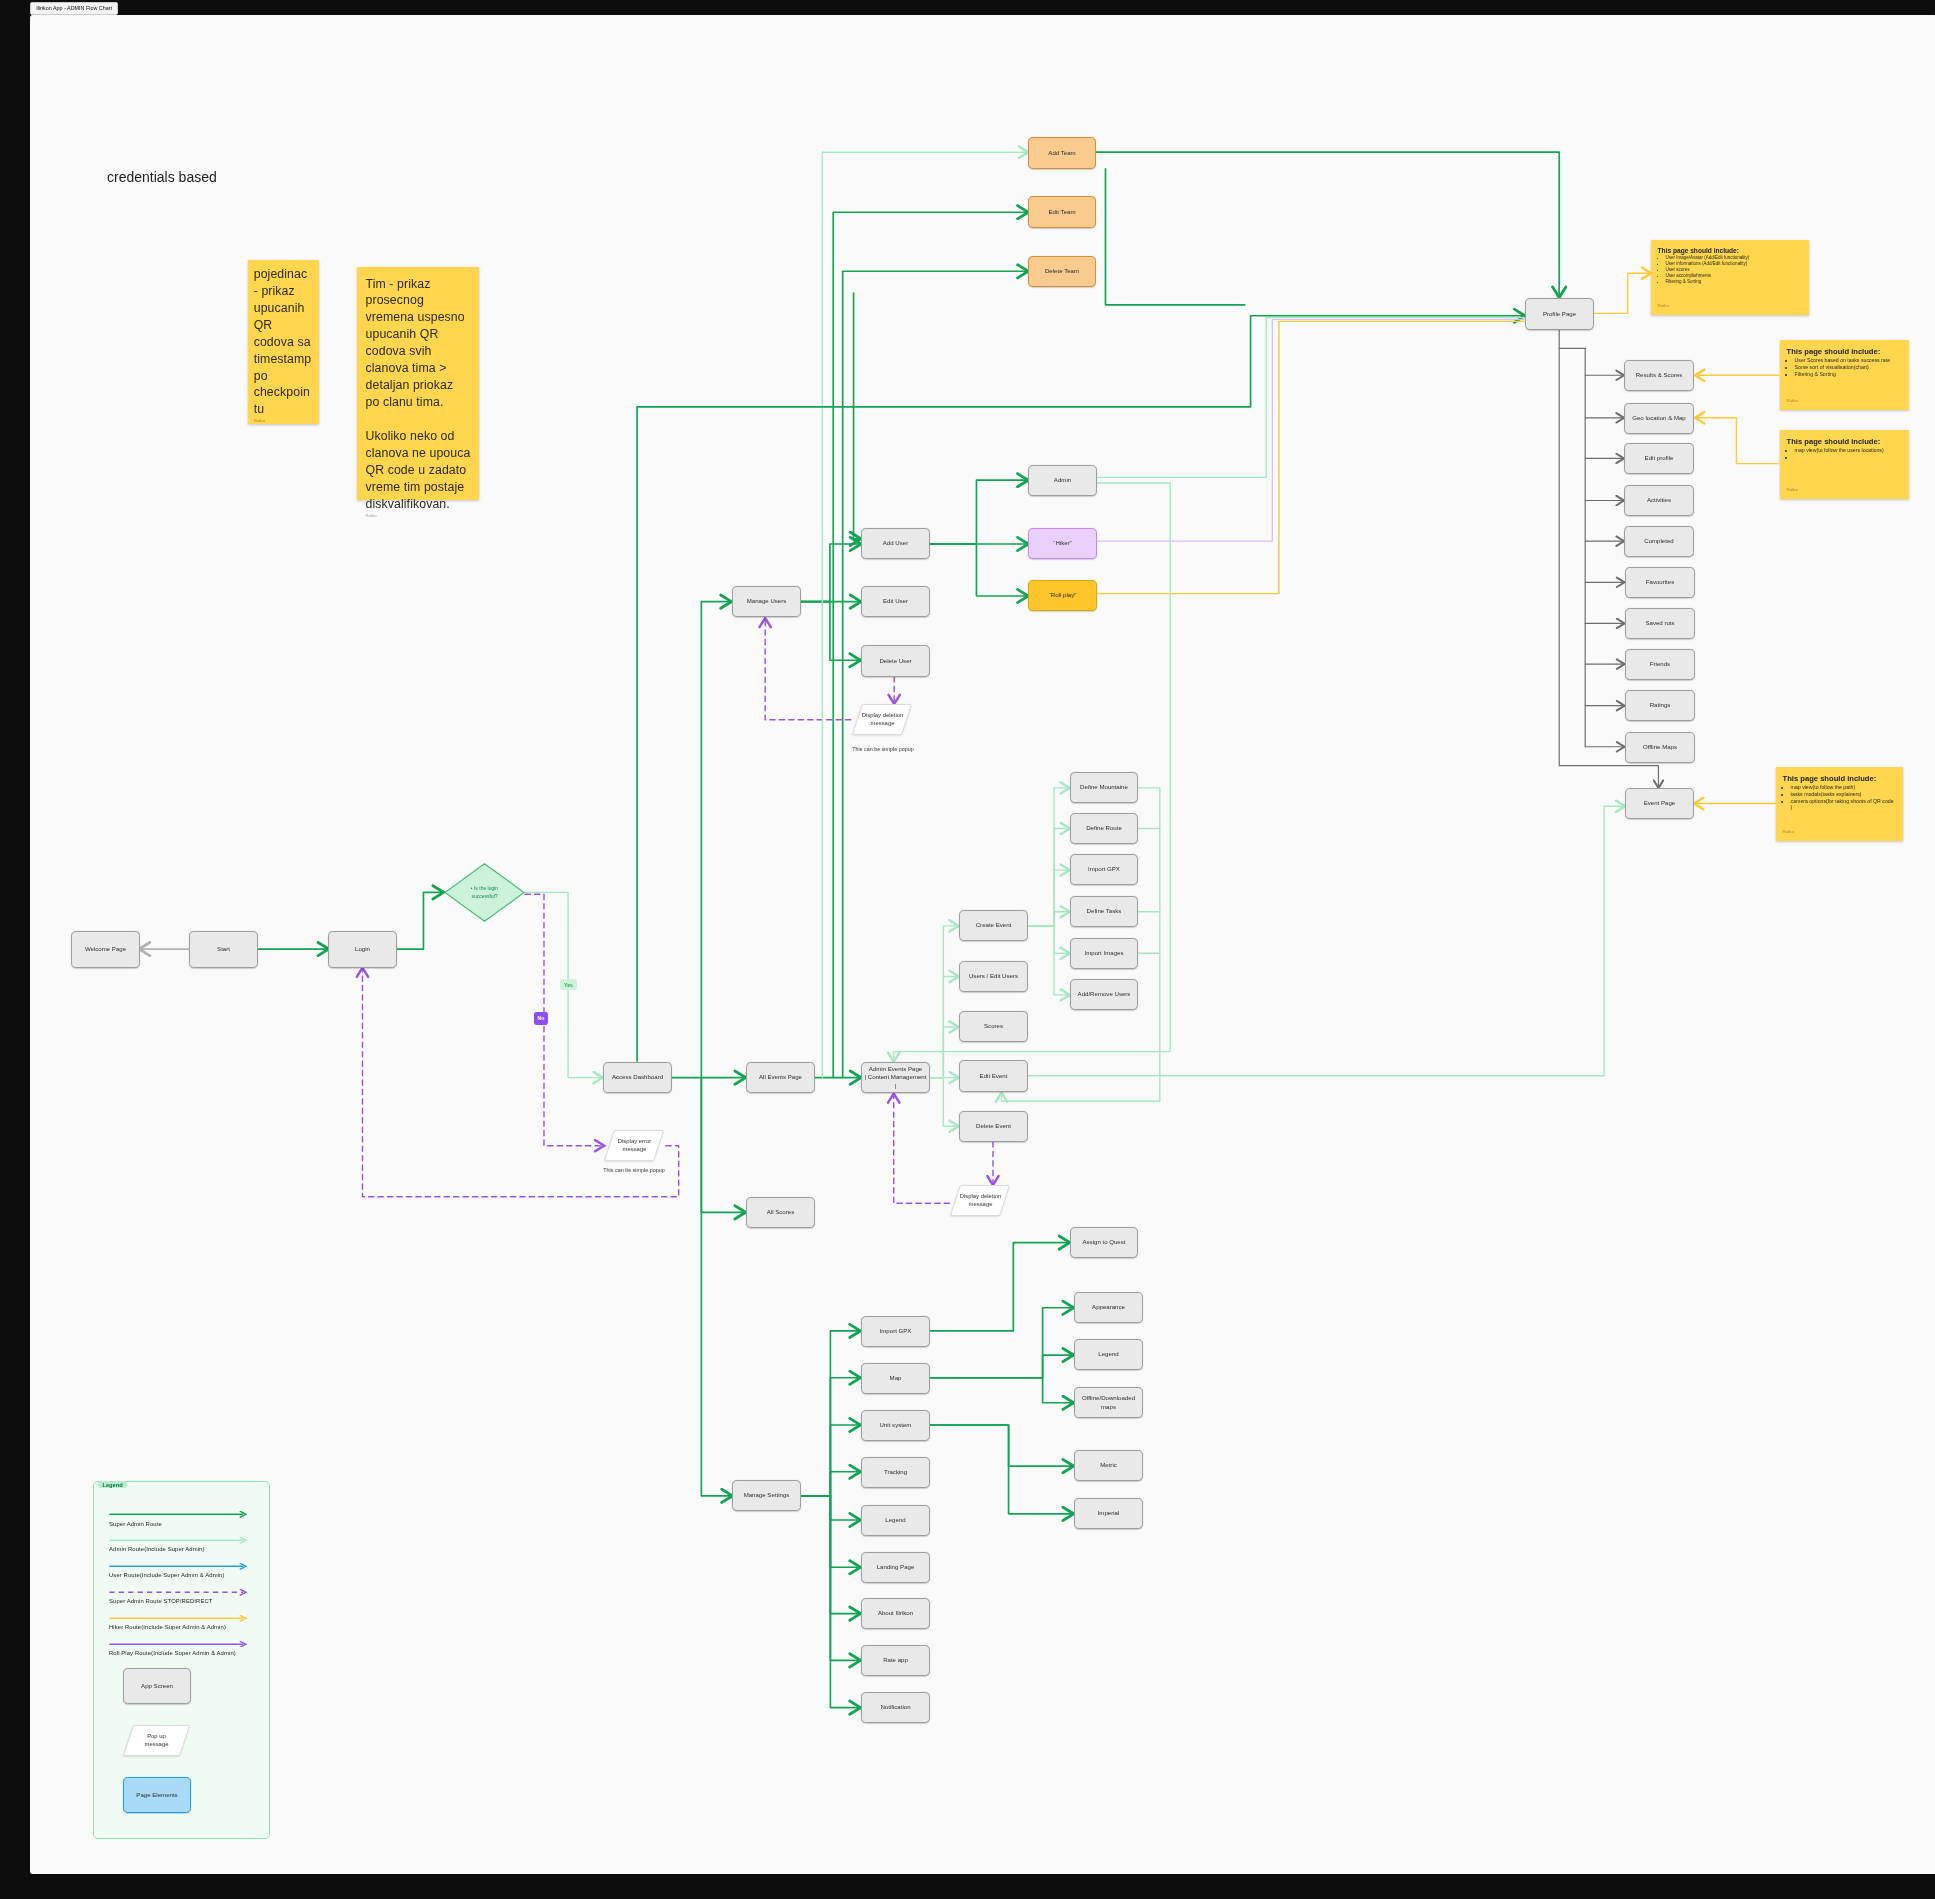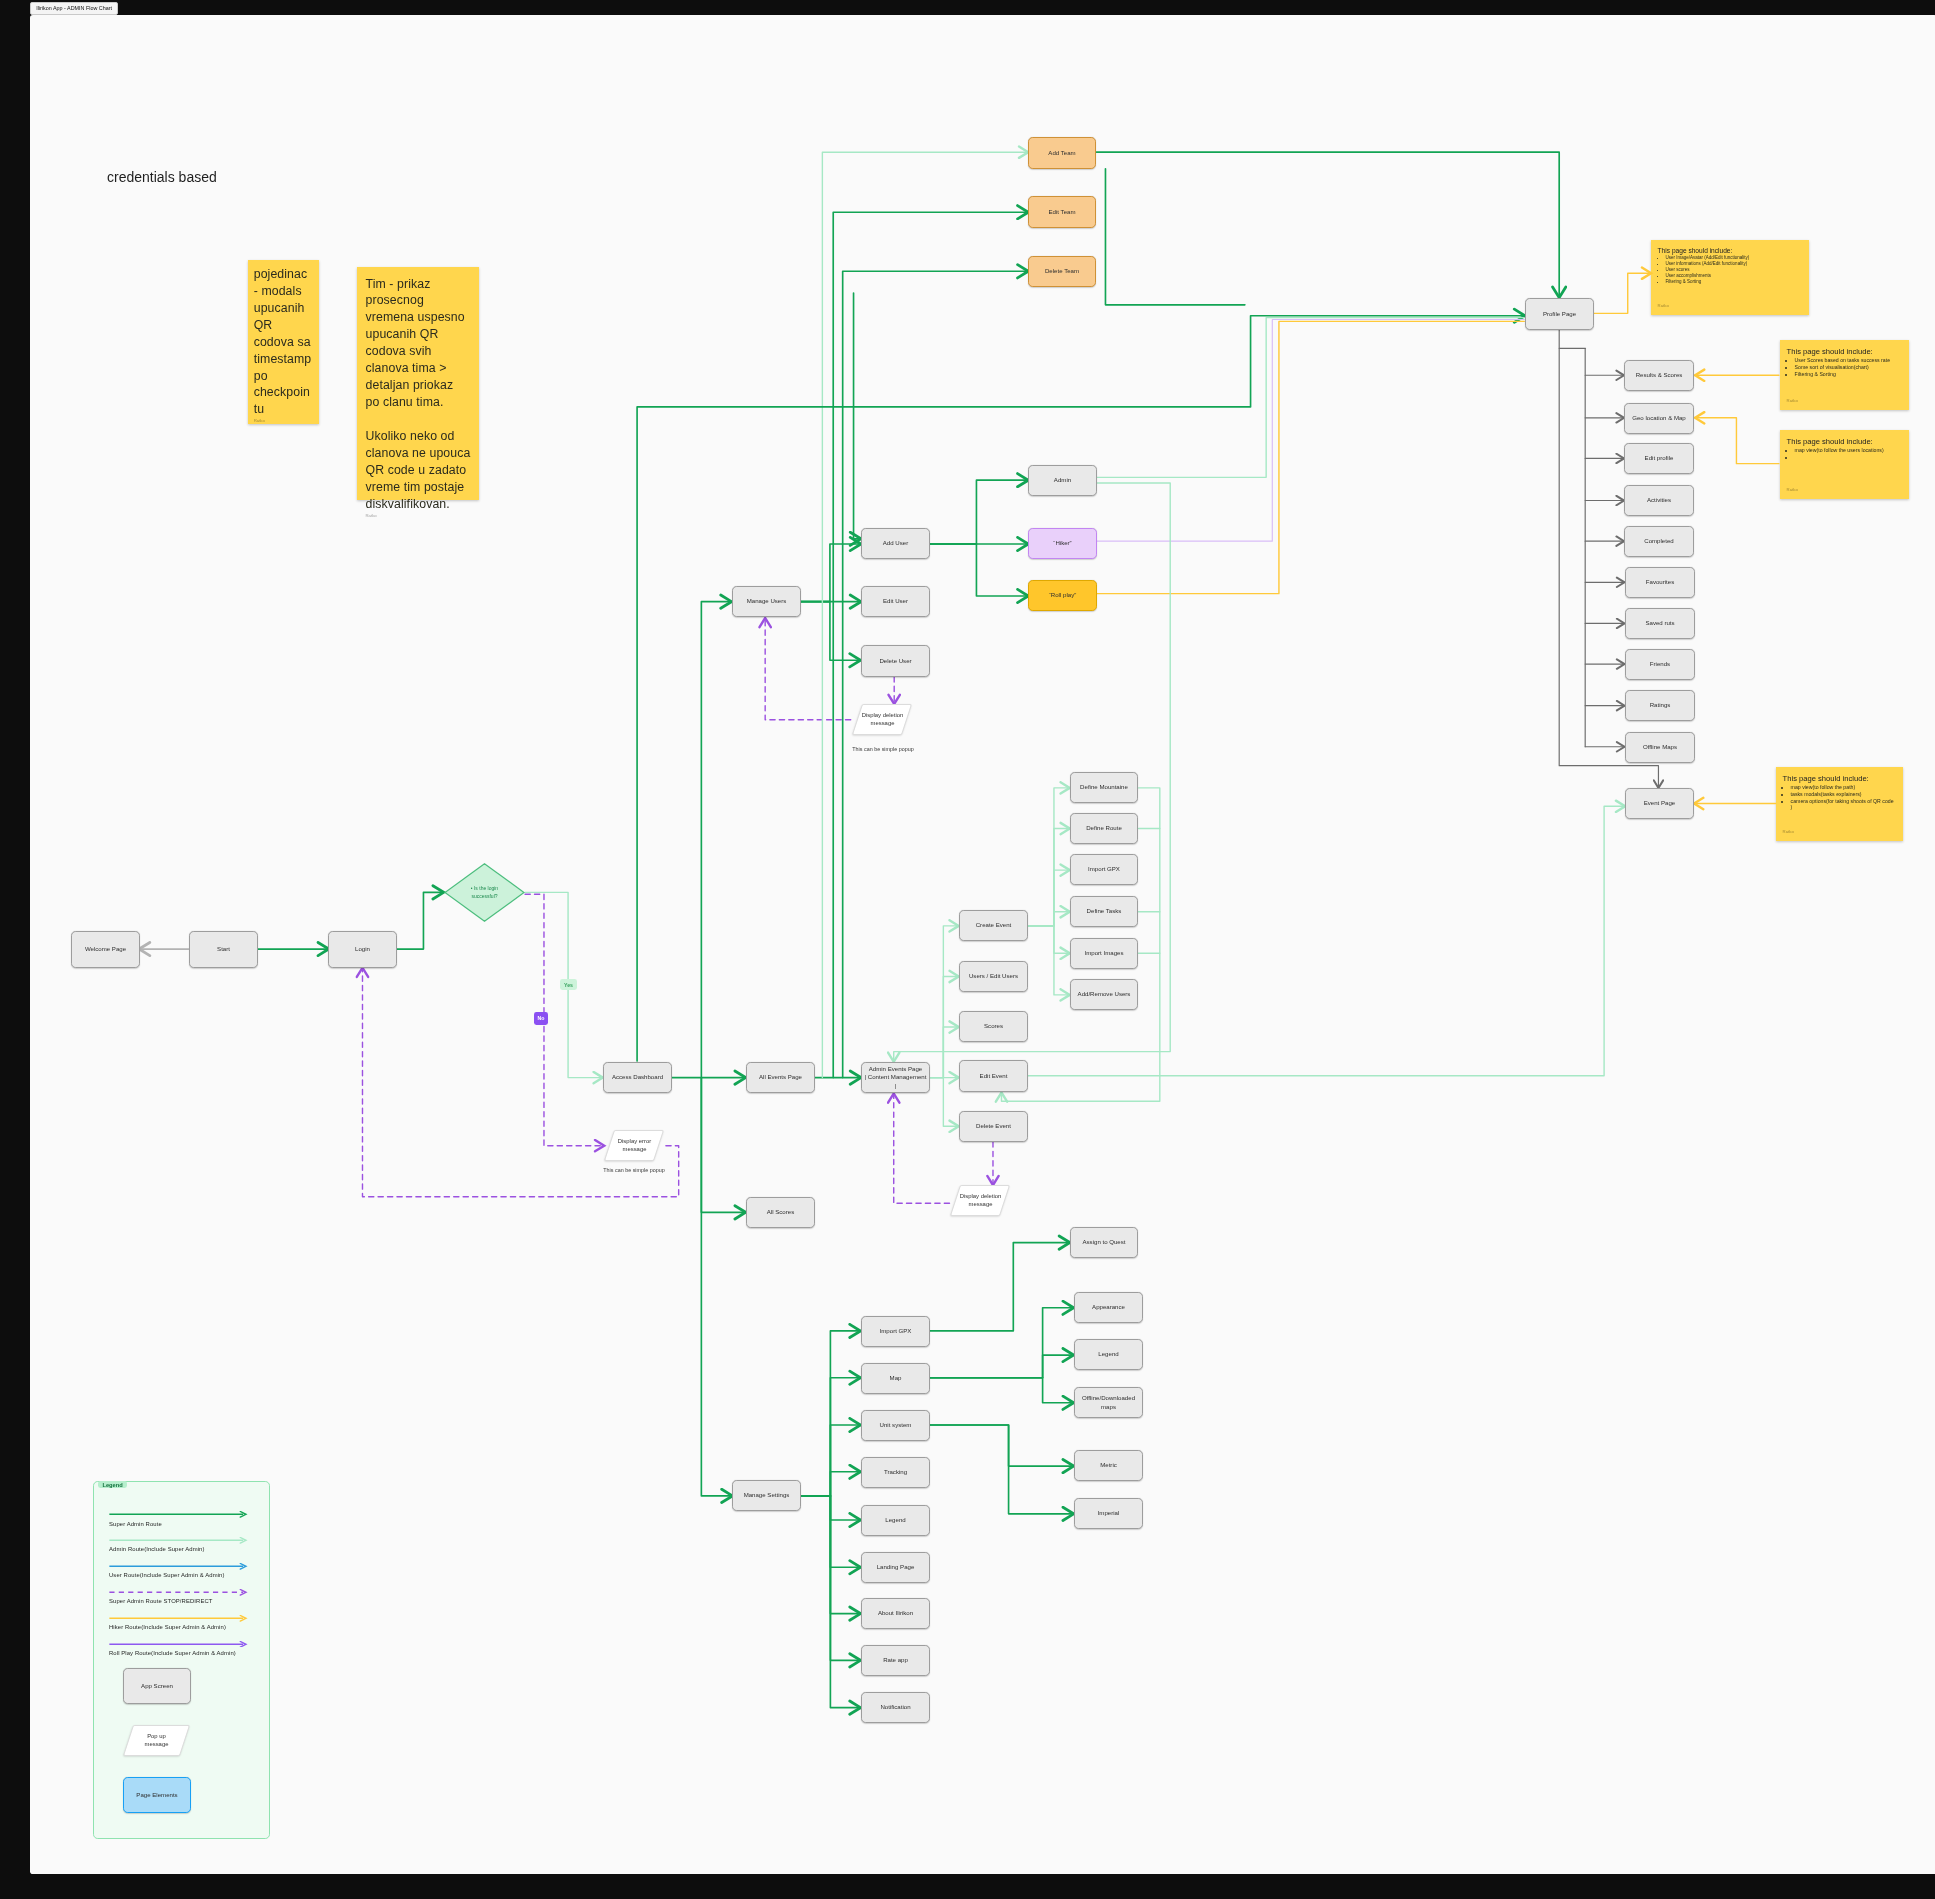--- a/index.html
+++ b/index.html
@@ -31,21 +31,21 @@
     background:#fff;border:0.9px solid #dcdcdc;border-radius:1.9px;box-shadow:0 0.7px 1.9px rgba(0,0,0,.14);}
   .popup span{position:relative;z-index:1;font-size:5.9px;color:#333;}
   .badge{position:absolute;z-index:4;display:flex;align-items:center;justify-content:center;
     border-radius:2.4px;font-size:5.2px;font-weight:600;}
   .badge-yes{background:#cdf3da;color:#36a25d;}
   .badge-no{background:#8b50f2;color:#fff;}
   .caption{position:absolute;z-index:3;font-size:5.4px;color:#3a3a3a;text-align:center;}
   .note{position:absolute;z-index:1;background:#ffd64d;box-shadow:0 0.9px 2.4px rgba(0,0,0,.22);
     box-sizing:border-box;display:flex;flex-direction:column;color:#2b2b1e;}
   .note .ntext{white-space:pre-line;overflow-wrap:anywhere;line-height:1.38;letter-spacing:0.1px;}
-  .note .nhead{font-weight:400;color:#222;}
+  .note .nhead{font-weight:700;color:#222;}
   .note ul{margin:1.9px 0 0 0;padding-left:8px;}
   .note li{margin-bottom:0.9px;}
   .note .author{margin-top:auto;font-size:4.3px;color:rgba(0,0,0,.38);}
   #legend-panel{position:absolute;left:77px;top:1481px;width:177px;height:358px;z-index:1;
     background:#effbf3;border:0.7px solid #8fe3b0;border-radius:4.7px;box-sizing:border-box;}
   #legend-pill{position:absolute;left:3.8px;top:-1.4px;background:#b6efcd;color:#14733f;font-weight:700;
     font-size:5.7px;padding:0.9px 4.7px;border-radius:2.4px;}
   #legend-routes{position:absolute;left:15px;top:29px;width:142px;}
   .lroute{margin-bottom:10.4px;}
   .lroute .llabel{font-size:5.9px;color:#1f1f1f;margin-top:0.5px;letter-spacing:0.1px;}
@@ -396,21 +396,21 @@
 message</span>
     </div>
     <div class="node page" style="left: 107px; top: 1777px; width: 68px; height: 36px;">
       <span>Page Elements</span>
     </div>
     <div class="badge badge-yes" style="left: 544px; top: 979px; width: 17px; height: 11.3px;">Yes</div>
     <div class="badge badge-no" style="left: 518px; top: 1012px; width: 14px; height: 12.8px;">No</div>
     <div class="caption" style="left: 822px; top: 746px; width: 90px;">This can be simple popup</div>
     <div class="caption" style="left: 573px; top: 1167px; width: 90px;">This can be simple popup</div>
     <div class="note" style="left: 232px; top: 260px; width: 71px; height: 164px; padding: 5.7px;">
-      <div class="ntext" style="font-size: 12.3px;">pojedinac - modals upucanih QR codova sa timestamp po checkpointu</div>
+      <div class="ntext" style="font-size: 12.3px;">pojedinac - prikaz upucanih QR codova sa timestamp po checkpointu</div>
       <div class="author">Ratko</div>
     </div>
     <div class="note" style="left: 341px; top: 267px; width: 122px; height: 233px; padding: 8.5px;">
       <div class="ntext" style="font-size: 12.3px;">Tim - prikaz prosecnog vremena uspesno upucanih QR codova svih clanova tima &gt; detaljan priokaz po clanu tima.
 
 Ukoliko neko od clanova ne upouca QR code u zadato vreme tim postaje diskvalifikovan.</div>
       <div class="author">Ratko</div>
     </div>
     <div class="note" style="left: 1635px; top: 240px; width: 158px; height: 75px; padding: 6.6px;">
       <div class="nhead" style="font-size: 6.6px;">This page should include:</div>

